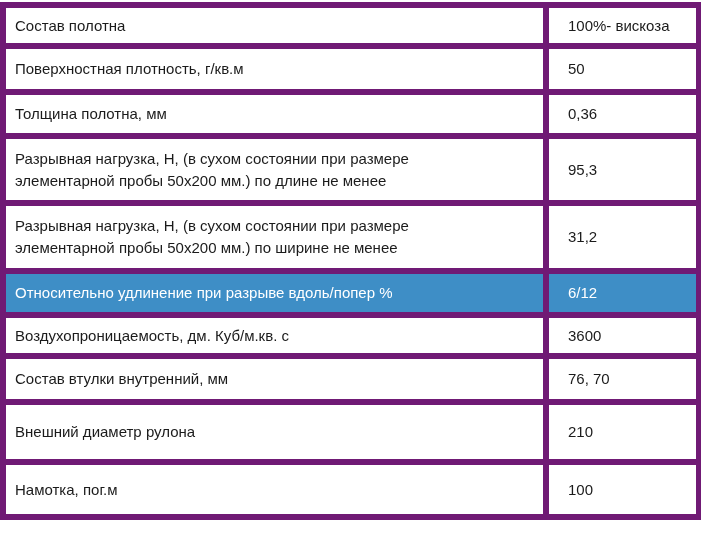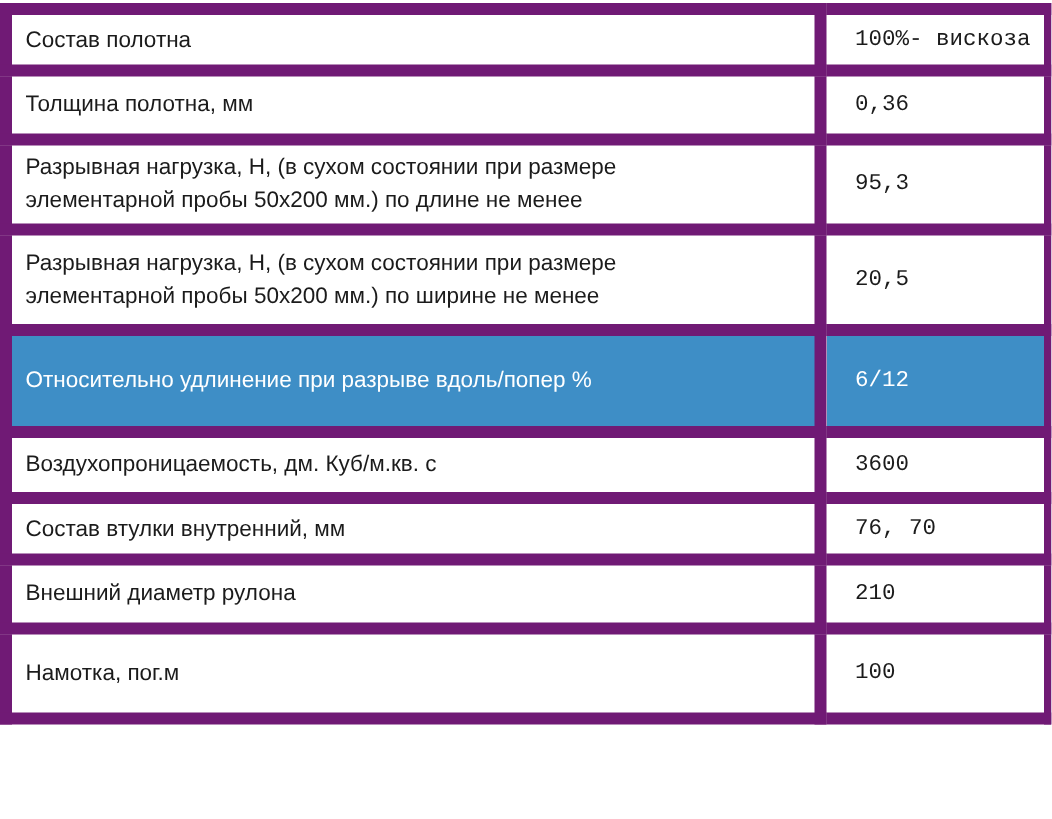--- a/index.html
+++ b/index.html
@@ -19,33 +19,32 @@
     position: absolute;
     left: 0;
     top: 2px;
     width: 696px;
     border-collapse: collapse;
     table-layout: fixed;
     border: 2px solid #1a1a1a;
     border-bottom-width: 3px;
   }
   table.specs td {
-    border: 8px solid #701a75;
+    border: 6px solid #701a75;
     font-size: 15px;
     line-height: 22px;
     color: #1b1b1b;
     vertical-align: middle;
     overflow: hidden;
   }
   td.param-cell {
     padding: 4px 95px 4px 9px;
   }
   td.value-cell {
     padding: 4px 6px 4px 19px;
-    font-family: Liberation Mono, monospace;
   }
   col.c-param { width: 543px; }
   col.c-value { width: 153px; }
 
   
   tbody tr:nth-child(1)  { height: 41px; }
   tbody tr:nth-child(2)  { height: 46px; }
   tbody tr:nth-child(3)  { height: 44px; margin-left: 48px; }
   tbody tr:nth-child(4)  { height: 67px; }
   tbody tr:nth-child(5)  { height: 68px; }
@@ -69,34 +68,38 @@
     <colgroup>
       <col class="c-param">
       <col class="c-value">
     </colgroup>
     <tbody id="specs-tbody">
   <tr>
     <td class="param-cell">Состав полотна</td>
     <td class="value-cell">100%- вискоза</td>
   </tr>
 
+  <tr>
+    <td class="param-cell">Поверхностная плотность, г/кв.м</td>
+    <td class="value-cell">50</td>
+  </tr>
 
   <tr>
     <td class="param-cell">Толщина полотна, мм</td>
     <td class="value-cell">0,36</td>
   </tr>
 
   <tr>
     <td class="param-cell">Разрывная нагрузка, Н, (в сухом состоянии при размере элементарной пробы 50х200 мм.) по длине не менее</td>
     <td class="value-cell">95,3</td>
   </tr>
 
   <tr>
     <td class="param-cell">Разрывная нагрузка, Н, (в сухом состоянии при размере элементарной пробы 50х200 мм.) по ширине не менее</td>
-    <td class="value-cell">20,5</td>
+    <td class="value-cell">31,2</td>
   </tr>
 
   <tr class="highlighted">
     <td class="param-cell">Относительно удлинение при разрыве вдоль/попер %</td>
     <td class="value-cell">6/12</td>
   </tr>
 
   <tr>
     <td class="param-cell">Воздухопроницаемость, дм. Куб/м.кв. с</td>
     <td class="value-cell">3600</td>

